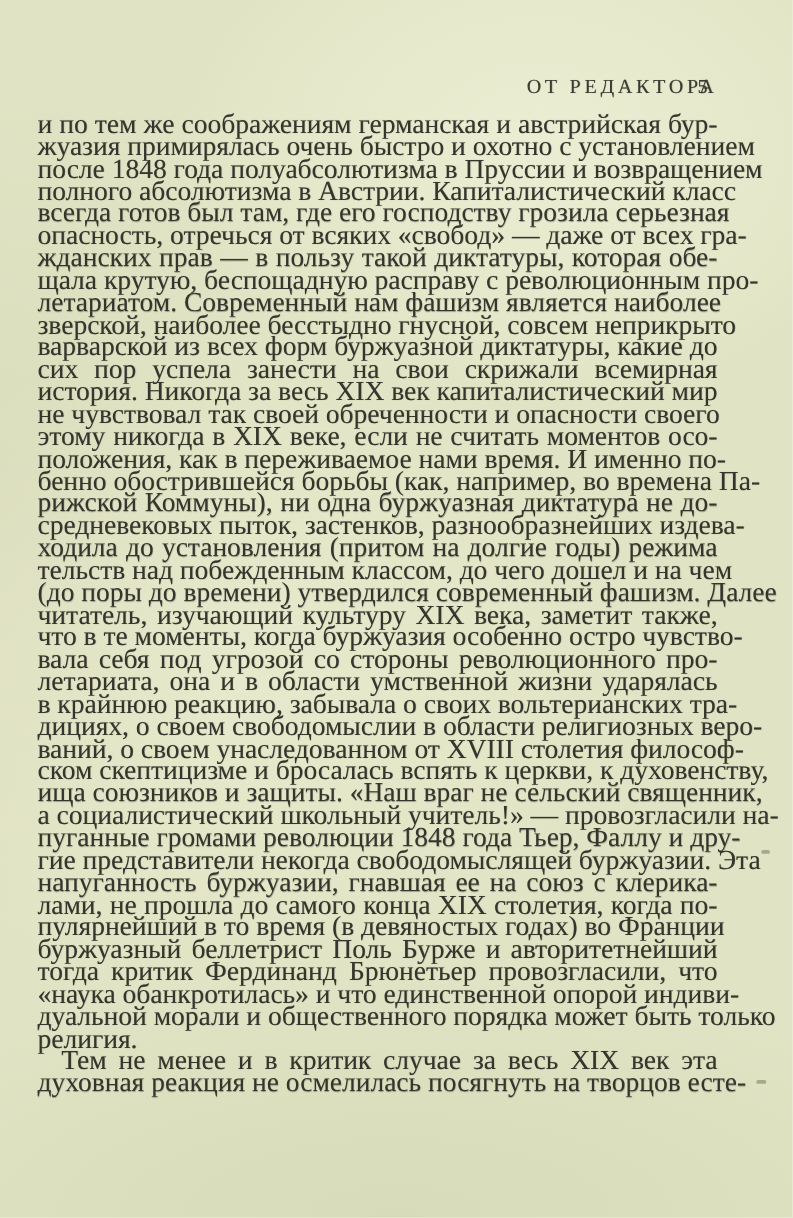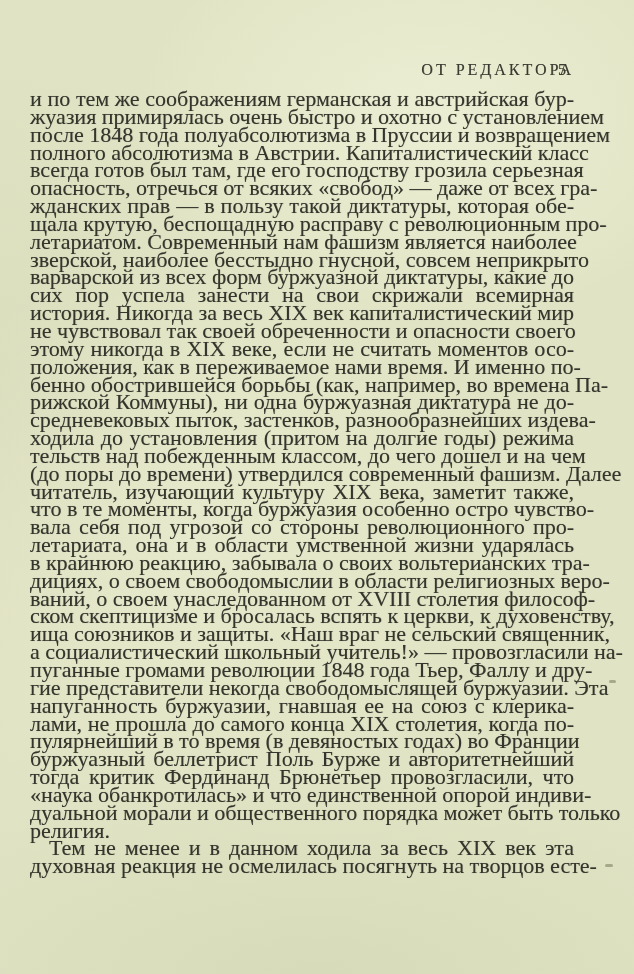--- a/index.html
+++ b/index.html
@@ -170,21 +170,21 @@
       <div class="text-line">буржуазный беллетрист Поль Бурже и авторитетнейший</div>
 
       <div class="text-line">тогда критик Фердинанд Брюнетьер провозгласили, что</div>
 
       <div class="text-line">«наука обанкротилась» и что единственной опорой индиви-</div>
 
       <div class="text-line">дуальной морали и общественного порядка может быть только</div>
 
       <div class="text-line short">религия.</div>
 
-      <div class="text-line indent">Тем не менее и в данном ходила за весь XIX век эта</div>
+      <div class="text-line indent">Тем не менее и в критик случае за весь XIX век эта</div>
 
       <div class="text-line">духовная реакция не осмелилась посягнуть на творцов есте-</div>
     </div>
 
   <div class="speck speck1"></div>
   <div class="speck speck2"></div>
 
 </div>
 
 </body></html>

